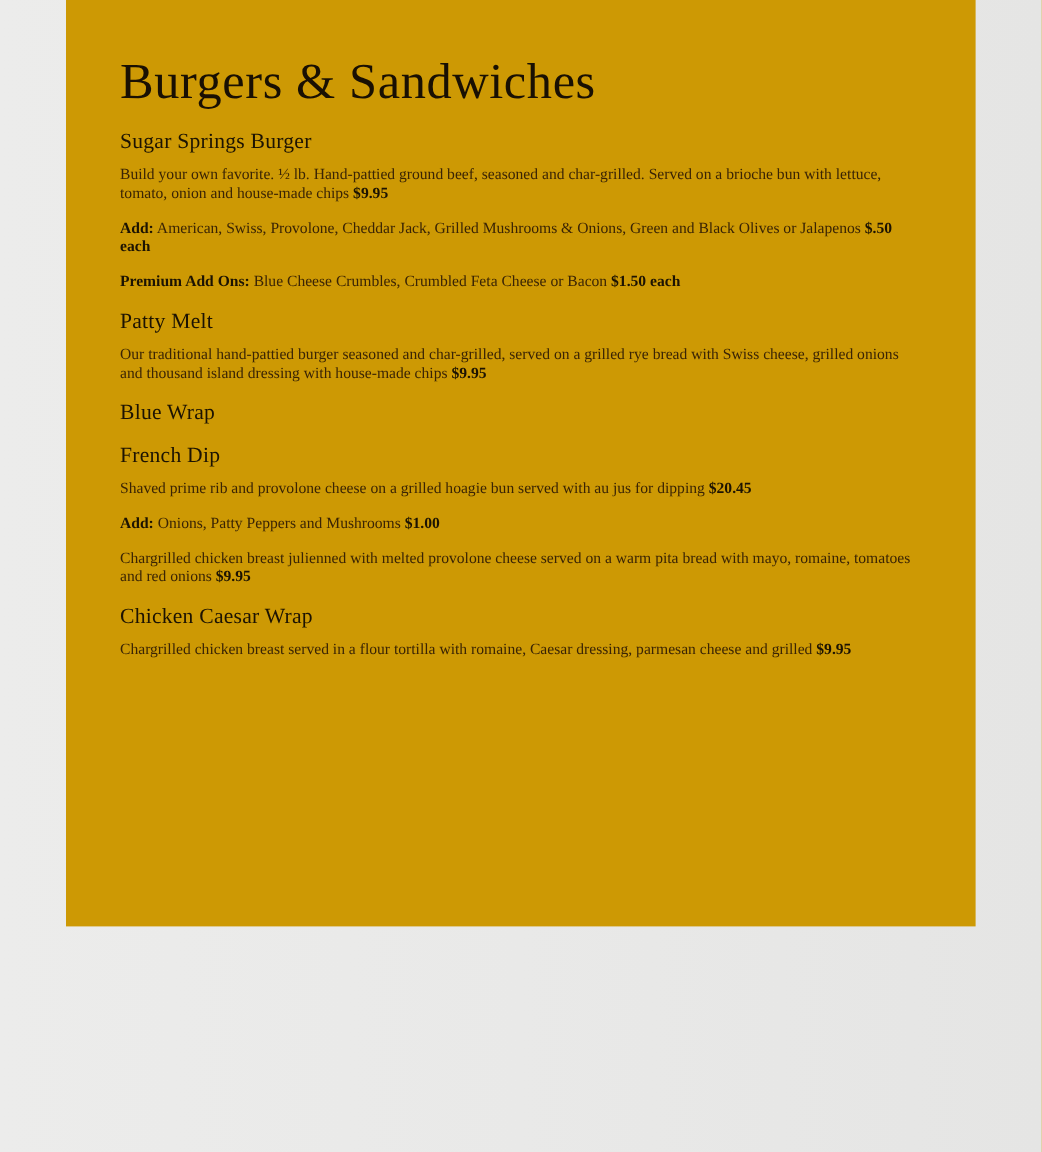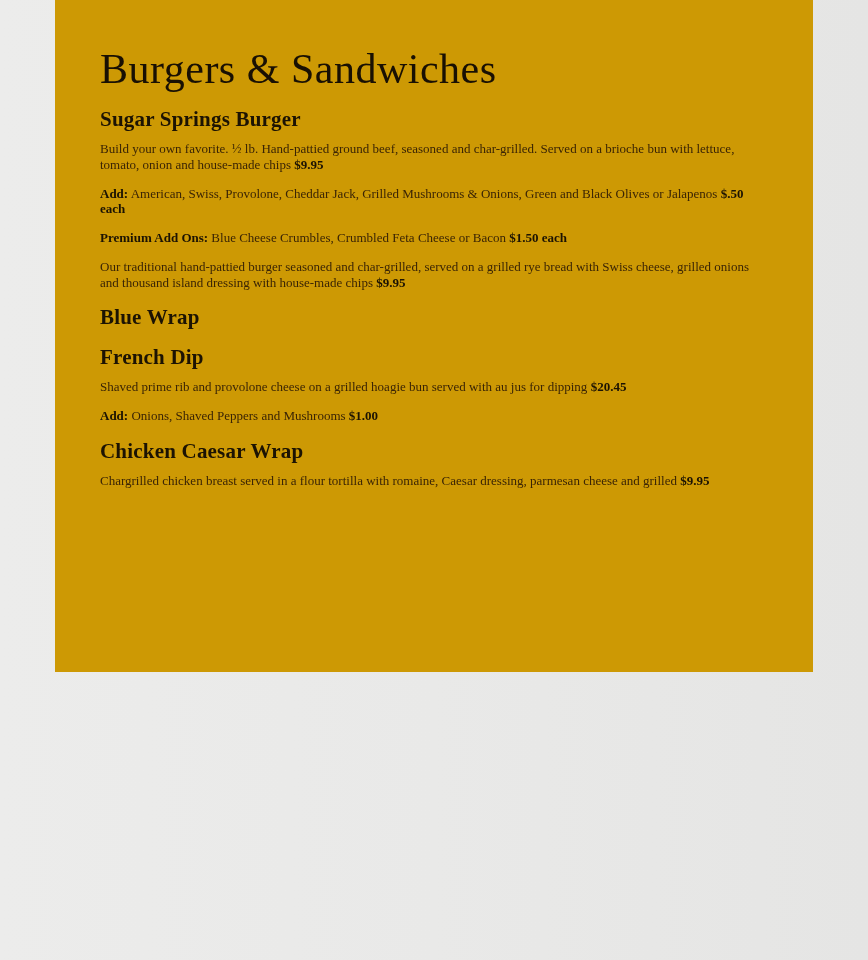--- a/index.html
+++ b/index.html
@@ -22,36 +22,36 @@
     width: 868px;
     height: 960px;
     background: linear-gradient(to right, #ececeb 0%, #e9e9e8 50%, #e5e5e4 100%);
     position: relative;
   }
   .menu-panel {
     position: absolute;
     left: 55px;
     top: 0;
     width: 758px;
-    height: 672px;
+    height: 772px;
     background: var(--panel-bg);
     padding: 46px 48px 0 45px;
   }
   .menu-title {
     font-size: 42px;
     line-height: 1.1;
     font-weight: normal;
     color: var(--title-color);
     margin: 0 0 6px 0;
     letter-spacing: 0.5px;
   }
   .menu-item { margin: 0; }
   .item-name {
-    font-size: 21px;
-    font-weight: bold;
+    font-size: 18px;
+    font-weight: normal;
     color: var(--heading-color);
     margin: 15px 0 9px 0;
     letter-spacing: 0.2px;
   }
   .para {
     font-size: 13px;
     line-height: 1.21;
     color: var(--body-color);
     margin: 0 0 13px 0;
     max-width: 668px;
@@ -68,34 +68,36 @@
     <h1 class="menu-title">Burgers &amp; Sandwiches</h1>
 
     <div class="menu-item">
       <h2 class="item-name">Sugar Springs Burger</h2>
       <p class="para"><span class="lead"></span><span>Build your own favorite. ½ lb. Hand-pattied ground beef, seasoned and char-grilled. Served on a brioche bun with lettuce, tomato, onion and house-made chips </span><span class="tail">$9.95</span></p>
       <p class="para"><span class="lead">Add:</span><span> American, Swiss, Provolone, Cheddar Jack, Grilled Mushrooms &amp; Onions, Green and Black Olives or Jalapenos </span><span class="tail">$.50 each</span></p>
       <p class="para"><span class="lead">Premium Add Ons:</span><span> Blue Cheese Crumbles, Crumbled Feta Cheese or Bacon </span><span class="tail">$1.50 each</span></p>
     </div>
 
     <div class="menu-item">
+      <h2 class="item-name">Patty Melt</h2>
       <p class="para"><span class="lead"></span><span>Our traditional hand-pattied burger seasoned and char-grilled, served on a grilled rye bread with Swiss cheese, grilled onions and thousand island dressing with house-made chips </span><span class="tail">$9.95</span></p>
     </div>
 
     <div class="menu-item">
       <h2 class="item-name">Blue Wrap</h2>
     </div>
 
     <div class="menu-item">
       <h2 class="item-name">French Dip</h2>
       <p class="para"><span class="lead"></span><span>Shaved prime rib and provolone cheese on a grilled hoagie bun served with au jus for dipping </span><span class="tail">$20.45</span></p>
-      <p class="para"><span class="lead">Add:</span><span> Onions, Shaved Peppers and Mushrooms </span><span class="tail">$1.00</span></p>
+      <p class="para"><span class="lead">Add:</span><span> Onions, Patty Peppers and Mushrooms </span><span class="tail">$1.00</span></p>
     </div>
 
     <div class="menu-item">
+      <p class="para"><span class="lead"></span><span>Chargrilled chicken breast julienned with melted provolone cheese served on a warm pita bread with mayo, romaine, tomatoes and red onions </span><span class="tail">$9.95</span></p>
     </div>
 
     <div class="menu-item">
       <h2 class="item-name">Chicken Caesar Wrap</h2>
       <p class="para"><span class="lead"></span><span>Chargrilled chicken breast served in a flour tortilla with romaine, Caesar dressing, parmesan cheese and grilled </span><span class="tail">$9.95</span></p>
     </div>
 
   </div>
 </div>
 

